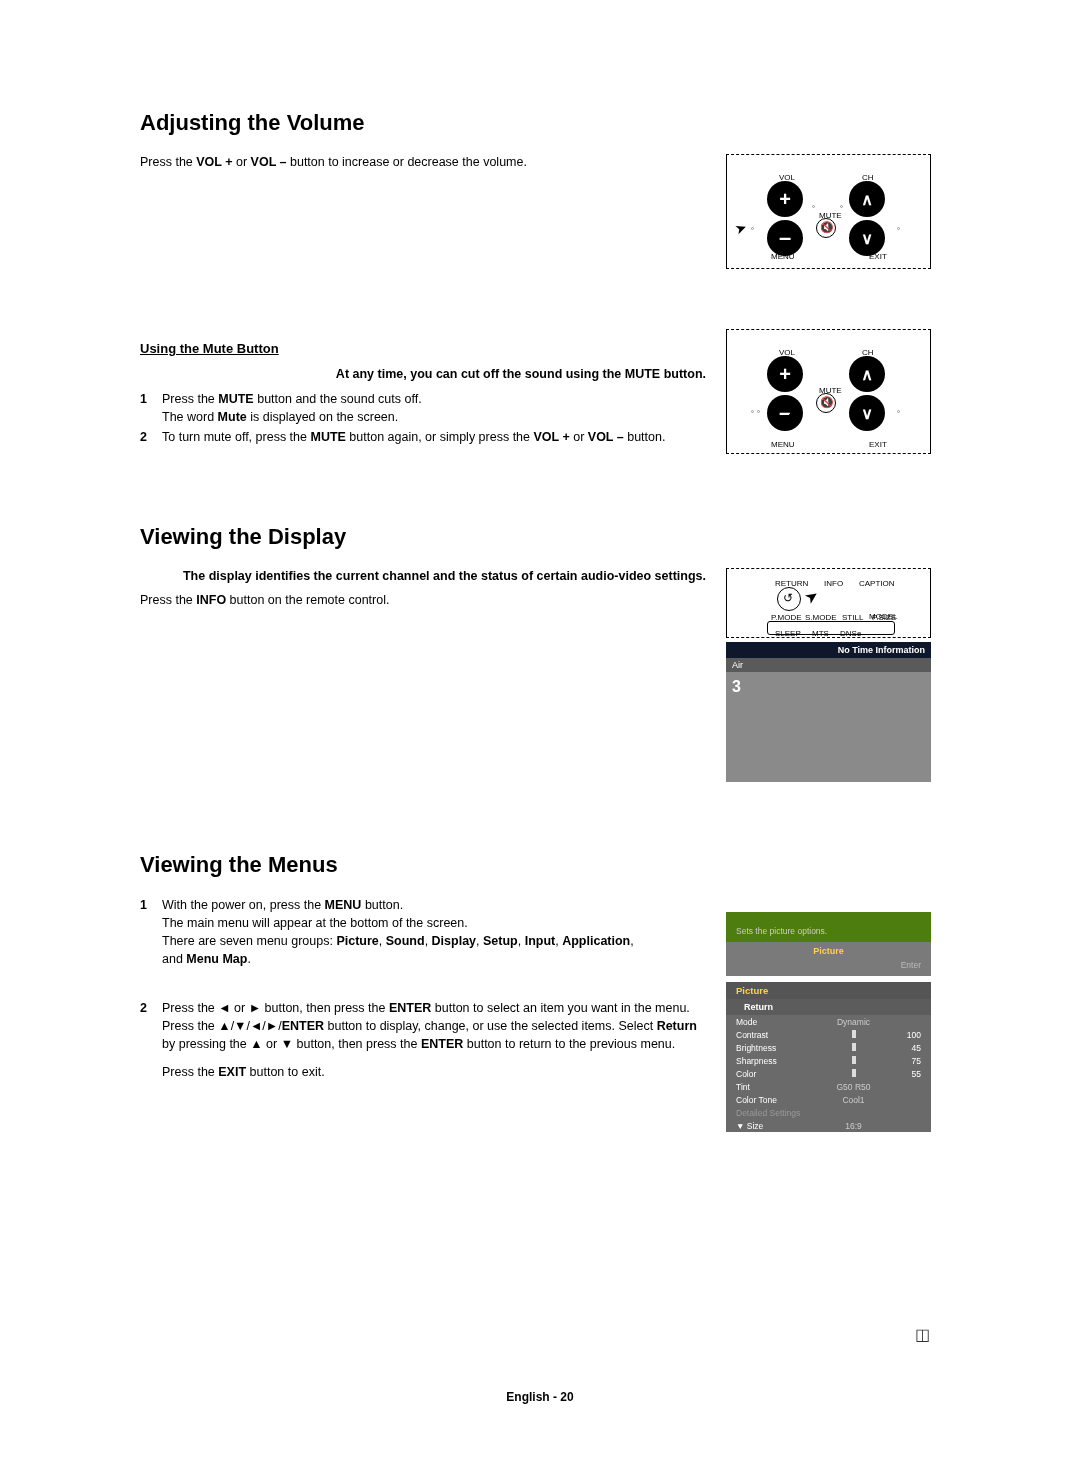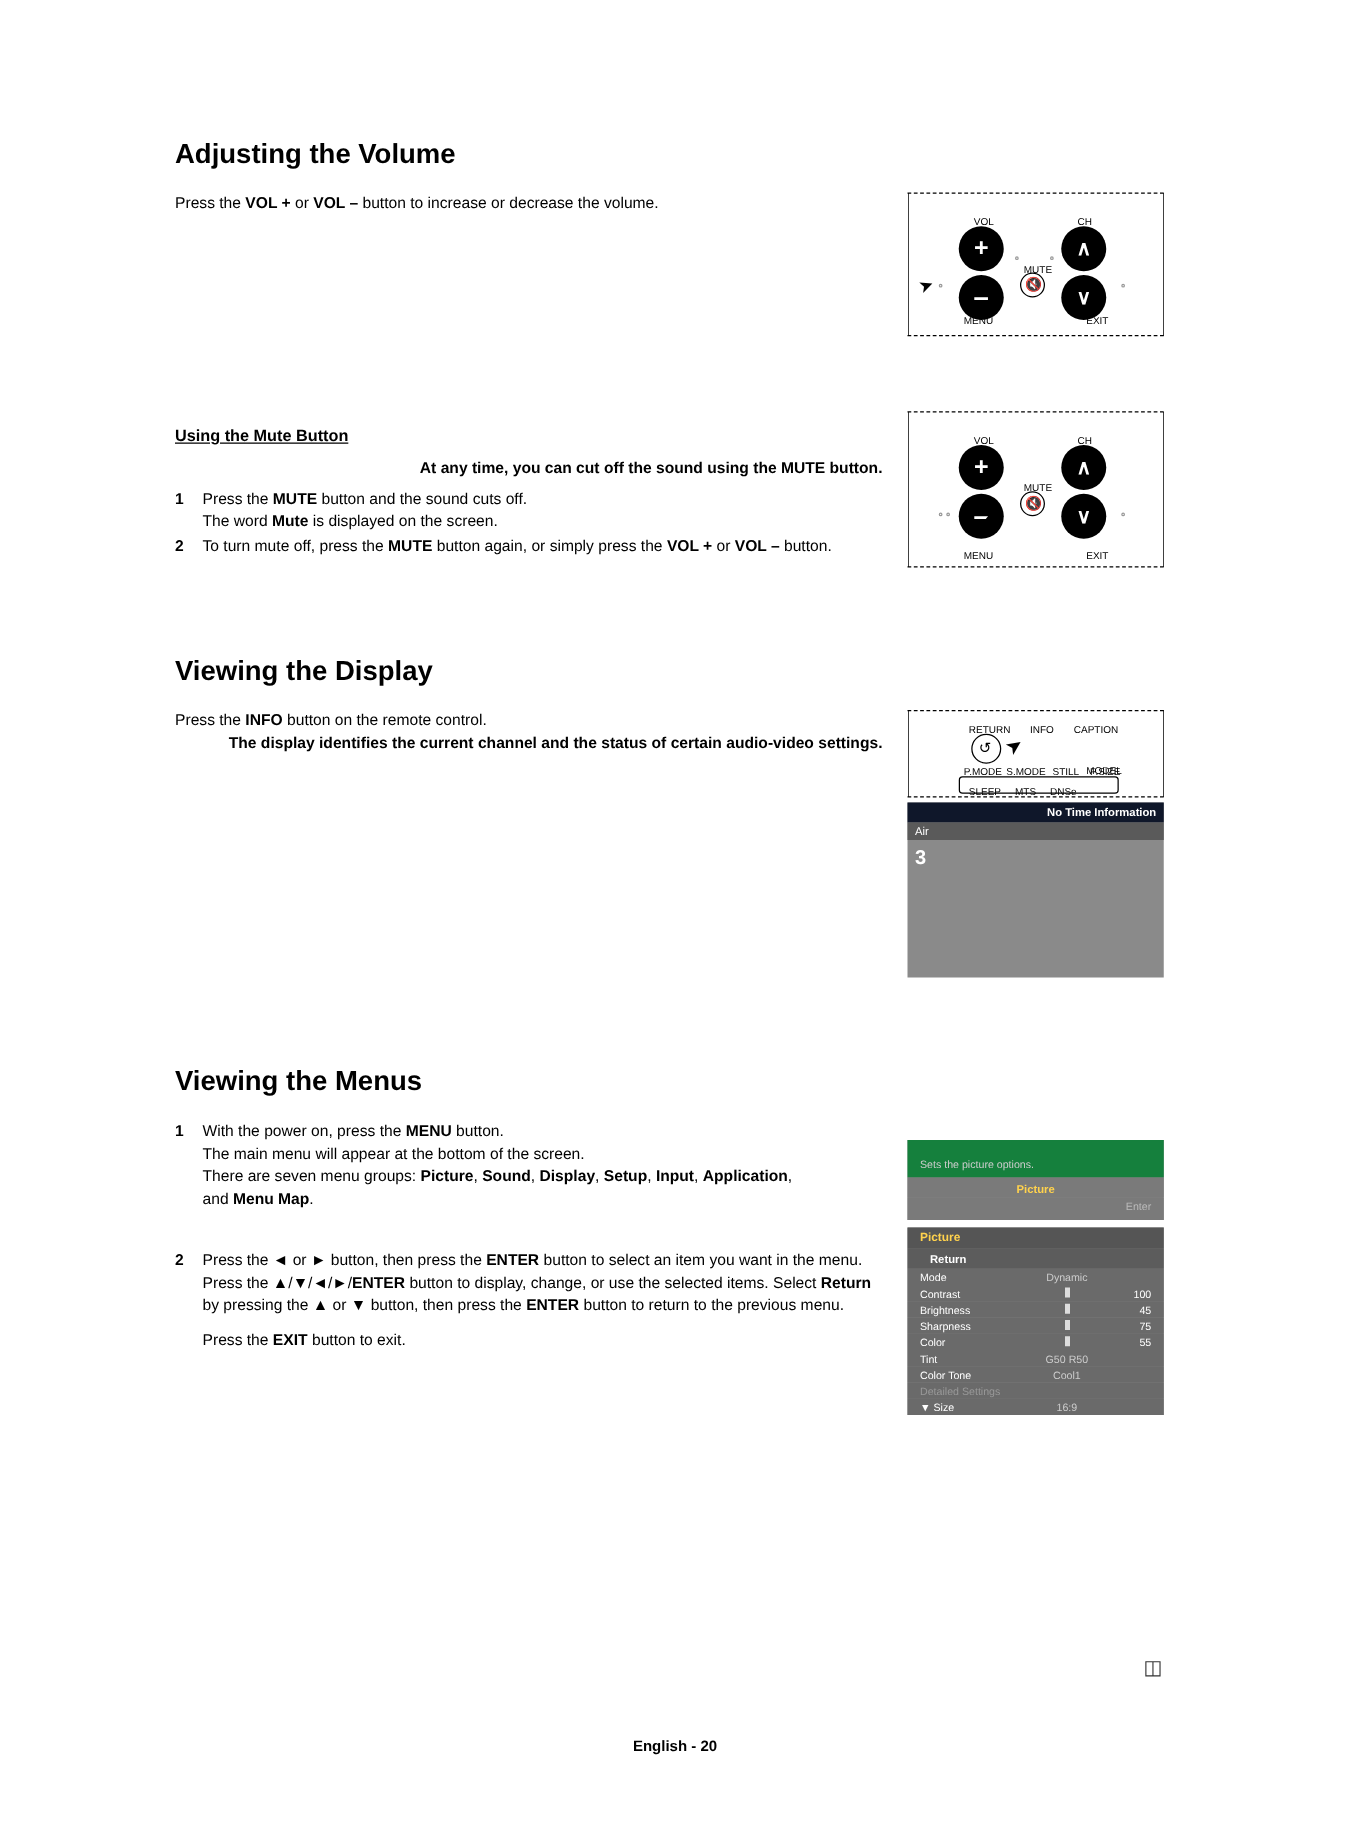--- a/index.html
+++ b/index.html
@@ -105,21 +105,21 @@
   .menu-box {
     width: 205px;
     background: #888;
     color: #fff;
     font-size: 9px;
   }
   .menu-top {
     padding: 14px 10px 6px 10px;
     color: #ccc;
     font-size: 8.5px;
-    background:#15803d;
+    background:#4d7c0f;
   }
   .menu-hdr {
     text-align: center;
     font-weight: bold;
     color: #ffd24d;
     font-size: 9px;
     padding: 4px 0 2px;
     background:#7a7a7a;
   }
   .menu-enter { text-align: right; padding: 2px 10px 6px; color:#bbb; font-size:8.5px; background:#7a7a7a;}
@@ -234,24 +234,24 @@
           <div class="dot" style="top:80px; left:170px;"></div>
         </div>
       </div>
     </div>
   </div>
 
   <div class="section" style="margin-top:70px;">
     <div class="heading">Viewing the Display</div>
     <div class="content-row">
       <div class="left">
+        <div class="body-text bold" style="margin-bottom:6px;">The display identifies the current channel and the status of certain audio-video settings.</div>
         <div class="body-text">
           <span>Press the </span><span class="bold">INFO</span><span> button on the remote control.</span>
         </div>
-        <div class="body-text bold" style="margin-bottom:6px;">The display identifies the current channel and the status of certain audio-video settings.</div>
       </div>
       <div class="right">
         <div class="remote-box remote3" style="border:none; border-top:1px dashed #000; border-bottom:1px dashed #000; border-left:1px solid #000; border-right:1px solid #000;">
           <span class="rlabel" style="top:10px; left:48px;">RETURN</span>
           <span class="rlabel" style="top:10px; left:97px;">INFO</span>
           <span class="rlabel" style="top:10px; left:132px;">CAPTION</span>
           <div class="circle-outline" style="top:18px; left:50px; width:24px; height:24px;"><span style="position:relative; left:5px; top:3px; font-size:12px;">↺</span></div>
           <span class="rlabel" style="top:44px; left:44px;">P.MODE</span>
           <span class="rlabel" style="top:44px; left:78px;">S.MODE</span>
           <span class="rlabel" style="top:44px; left:115px;">STILL</span>

